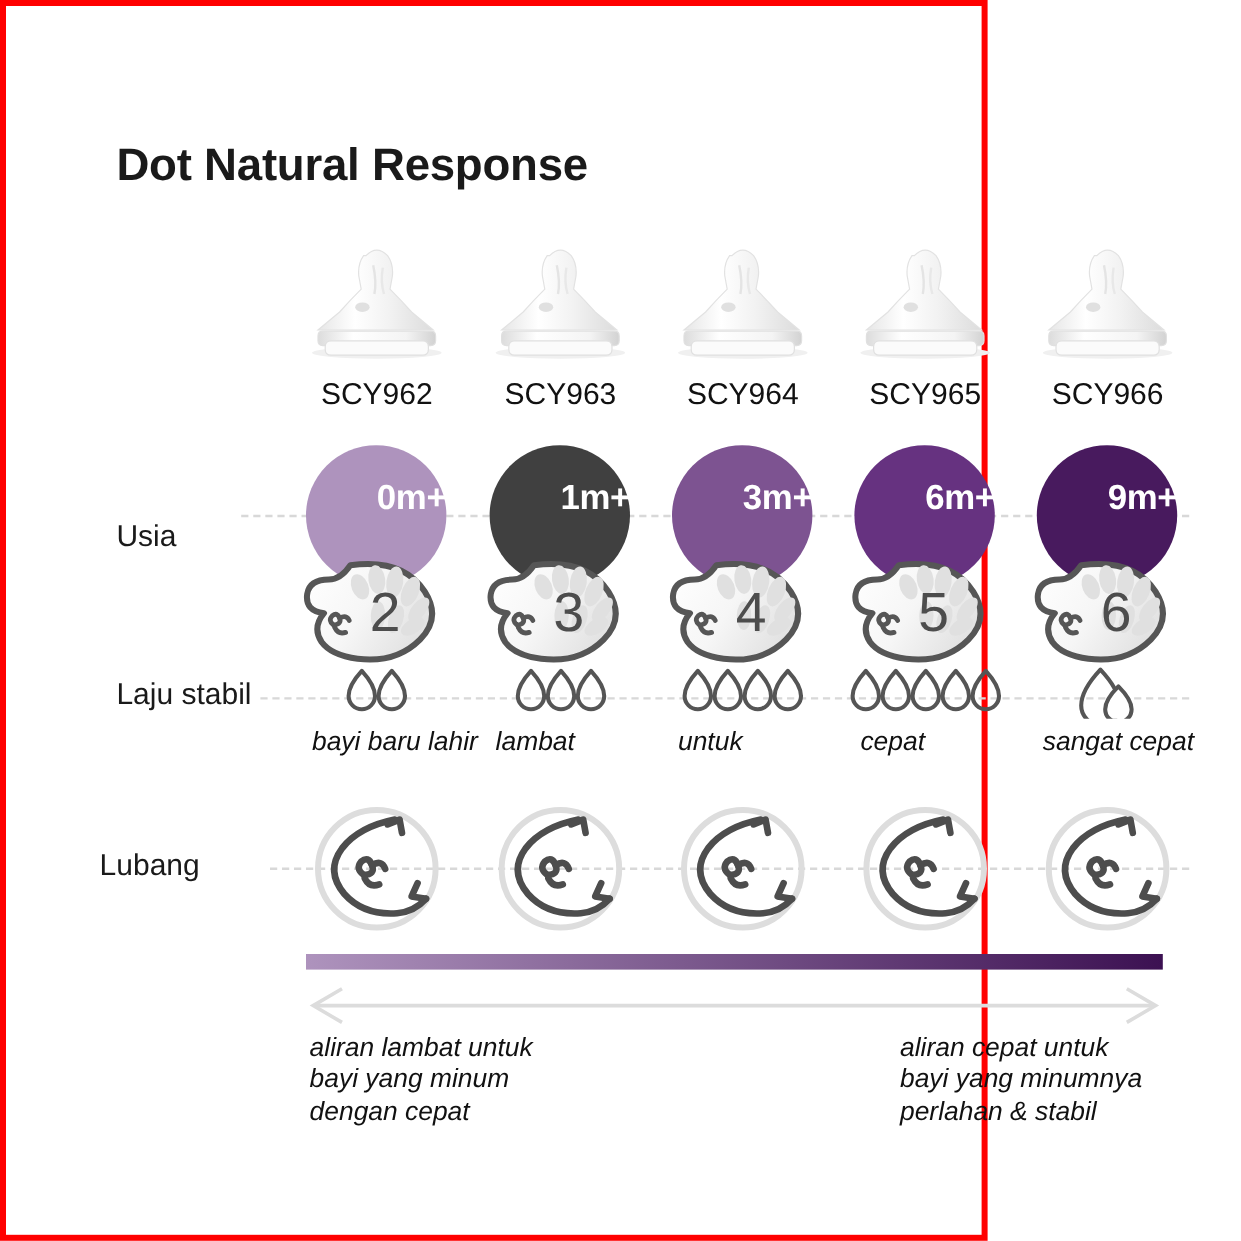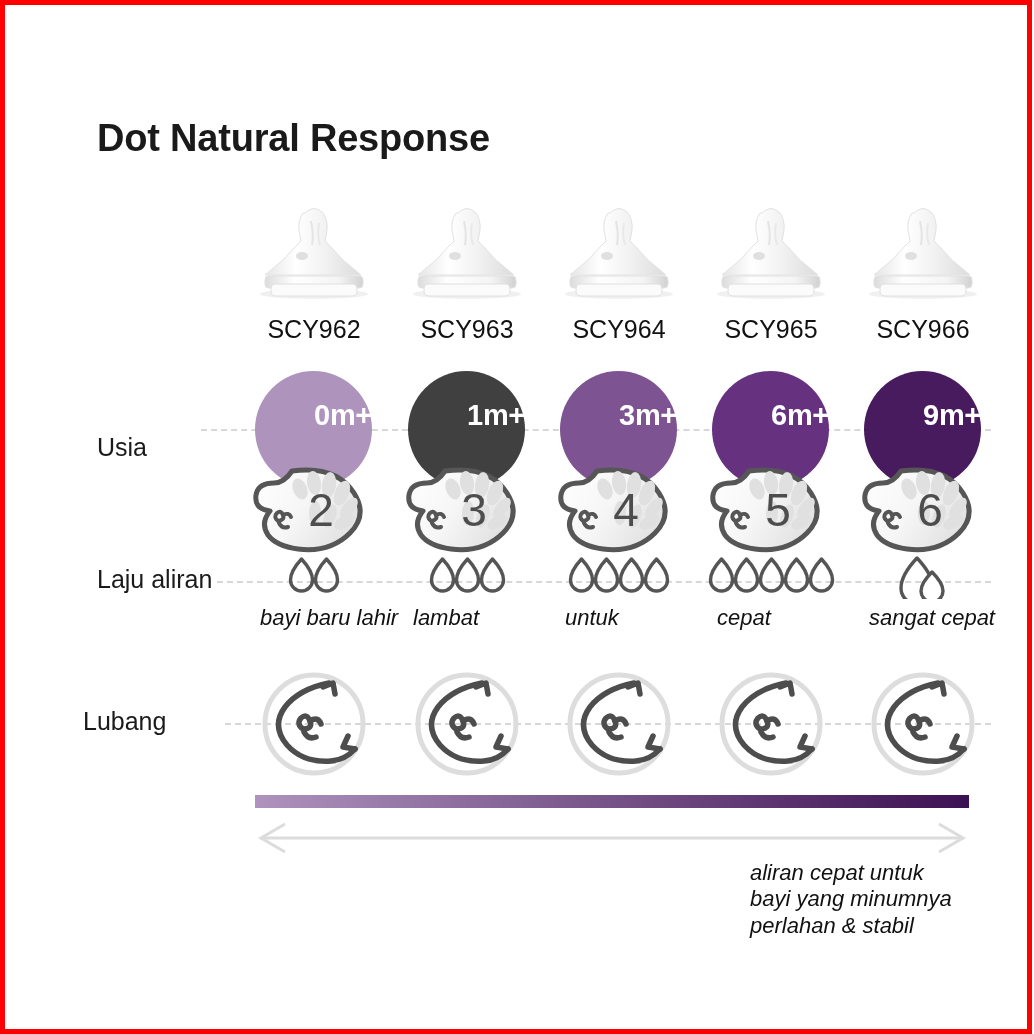--- a/index.html
+++ b/index.html
@@ -3,21 +3,21 @@
 <meta charset="utf-8">
 <style>
   html,body{margin:0;padding:0;background:#ffffff;}
   body{
     width:1034px;height:1034px;
     font-family:"Liberation Sans","DejaVu Sans",sans-serif;
     -webkit-font-smoothing:antialiased;
     overflow:hidden;
   }
   .frame{
-    position:absolute;left:0;top:0;width:1032px;height:1034px;
+    position:absolute;left:0;top:0;width:823px;height:1034px;
     box-sizing:border-box;
     border:5px solid #ff0000;
     background:#ffffff;
   }
   .stage{position:absolute;left:0;top:0;width:1034px;height:1034px;}
 
   
   .title{
     position:absolute;left:92px;top:112px;
     font-size:38px;font-weight:bold;color:#1a1a1a;
@@ -108,21 +108,21 @@
 </style>
 </head>
 <body>
 
 <div class="frame">
   <div class="stage">
 
     <div class="title">Dot Natural Response</div>
 
     <div class="rowlabel lbl-usia">Usia</div>
-    <div class="rowlabel lbl-laju">Laju aliran</div>
+    <div class="rowlabel lbl-laju">Laju stabil</div>
     <div class="rowlabel lbl-lubang">Lubang</div>
 
     <div class="guide g-usia"></div>
     <div class="guide g-laju"></div>
     <div class="guide g-lubang"></div>
 
     <div class="col c0">
       <div class="photo">
           <svg width="130" height="100" viewBox="0 0 130 100">
     <defs>
@@ -532,18 +532,21 @@
 
     <div class="gradbar" style="background: linear-gradient(to right, rgb(174, 147, 189) 0%, rgb(60, 17, 82) 100%);"></div>
     <div class="arrowline">
       <svg width="714" height="36" viewBox="0 0 714 36">
         <line x1="8" y1="18" x2="706" y2="18" stroke="#dcdcdc" stroke-width="3"></line>
         <polyline points="30,4 6,18 30,32" fill="none" stroke="#dcdcdc" stroke-width="3"></polyline>
         <polyline points="684,4 708,18 684,32" fill="none" stroke="#dcdcdc" stroke-width="3"></polyline>
       </svg>
     </div>
 
+    <div class="foot foot-left">aliran lambat untuk
+bayi yang minum
+dengan cepat</div>
     <div class="foot foot-right">aliran cepat untuk
 bayi yang minumnya
 perlahan &amp; stabil</div>
 
   </div>
 </div>
 
 </body></html>

